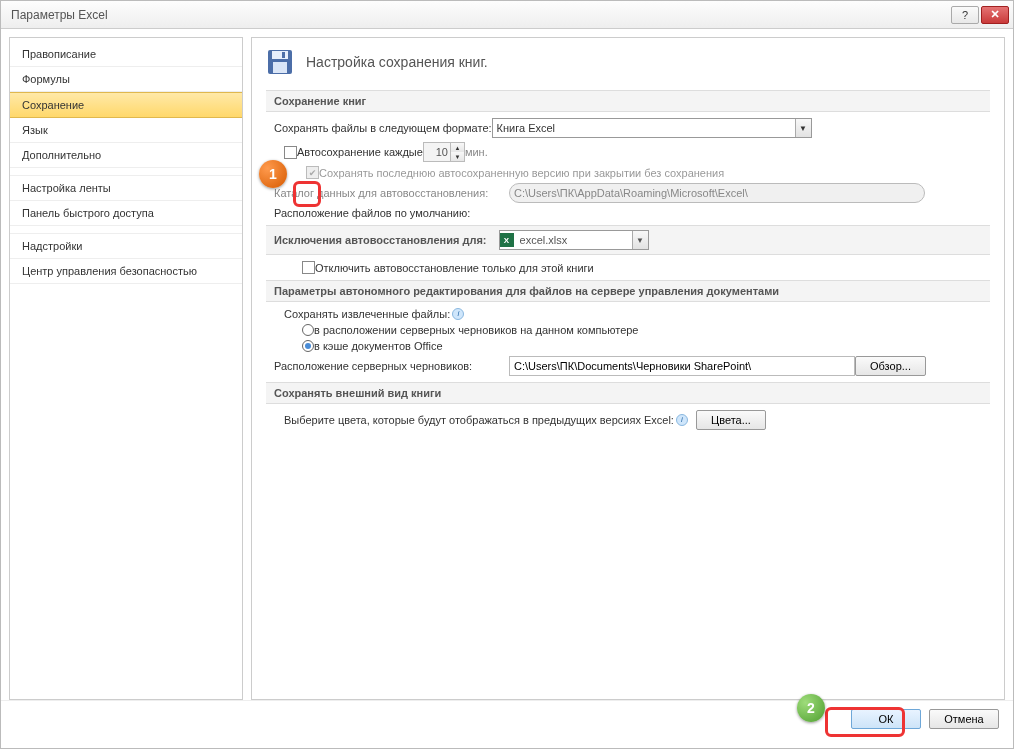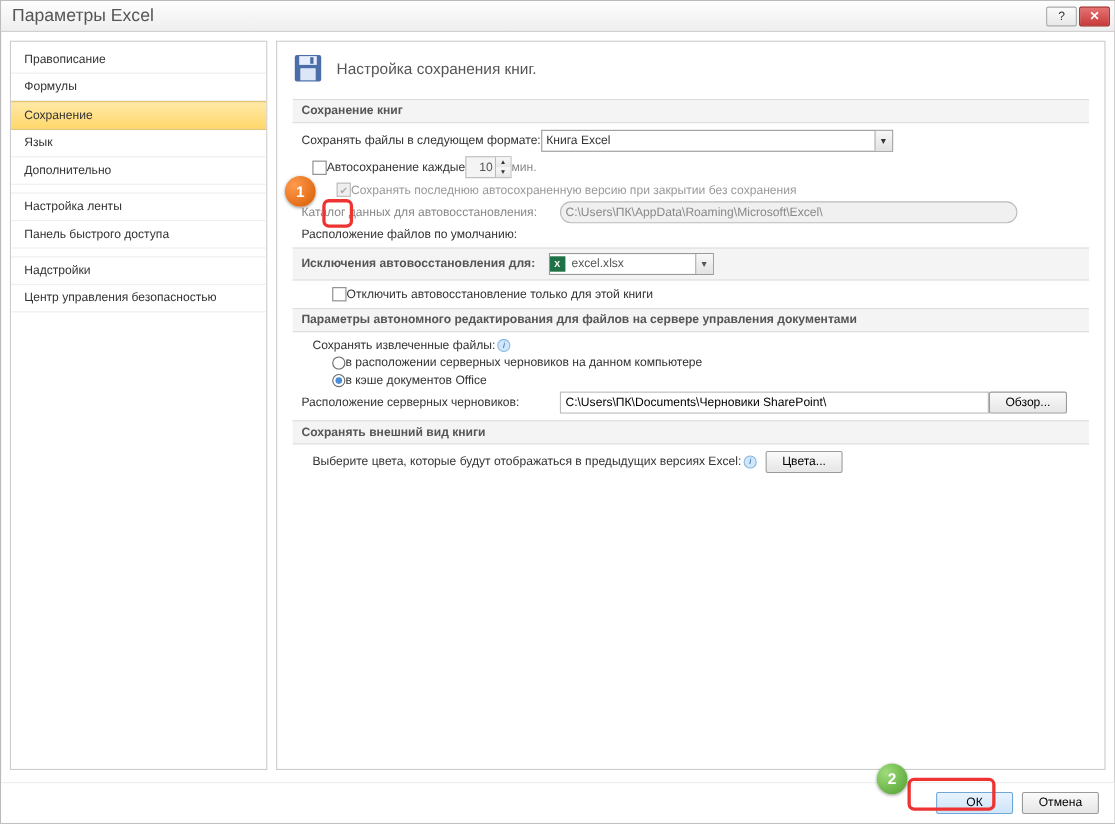--- a/index.html
+++ b/index.html
@@ -1,19 +1,19 @@
 <!DOCTYPE html>
 <html><head>
 <meta charset="utf-8">
 <style>
 * { box-sizing: border-box; margin: 0; padding: 0; }
 body { font-family: "Segoe UI", Tahoma, sans-serif; font-size: 11px; background: #fff; color: #333; }
 .window { width: 1014px; height: 749px; border: 1px solid #bbb; background: #fff; position: relative; }
 .titlebar { height: 28px; background: linear-gradient(#fdfdfd, #eee); border-bottom: 1px solid #ccc; display: flex; align-items: center; padding: 0 4px 0 10px; }
-.titlebar .title { flex: 1; color: #555; font-size: 16px; }
+.titlebar .title { flex: 1; color: #555; font-size: 12px; }
 .titlebar .btns { display: flex; gap: 2px; }
 .titlebar .btn { width: 28px; height: 18px; border: 1px solid #aaa; border-radius: 2px; display: flex; align-items: center; justify-content: center; font-size: 11px; background: linear-gradient(#fafafa, #e8e8e8); }
 .titlebar .btn.close { background: linear-gradient(#e57373, #c93a3a); border-color: #a02020; color: #fff; font-weight: bold; }
 .content { display: flex; height: calc(100% - 68px); padding: 8px; gap: 8px; }
 .sidebar { width: 234px; border: 1px solid #ccc; background: #fff; padding-top: 4px; }
 .sidebar .item { padding: 6px 12px; border-bottom: 1px solid #eee; cursor: default; color: #333; }
 .sidebar .item.sel { background: linear-gradient(#ffe9a8, #ffd86b); border: 1px solid #e0b84e; border-left: none; border-right: none; }
 .sidebar .gap { height: 8px; border-bottom: 1px solid #eee; }
 .main { flex: 1; border: 1px solid #ccc; background: #fff; padding: 10px 14px; overflow: hidden; }
 .hdr { display: flex; align-items: center; gap: 12px; margin-bottom: 14px; }
@@ -24,21 +24,21 @@
 .input-text { border: 1px solid #bbb; background: #fff; padding: 2px 4px; font-size: 11px; height: 20px; }
 .input-text.disabled { background: #f0f0f0; color: #888; }
 .combo { display: flex; align-items: center; border: 1px solid #999; background: #fff; height: 20px; }
 .combo .val { flex: 1; padding: 0 4px; }
 .combo .arrow { width: 16px; height: 100%; border-left: 1px solid #aaa; background: linear-gradient(#f8f8f8, #e2e2e2); display: flex; align-items: center; justify-content: center; font-size: 8px; }
 .chk { width: 13px; height: 13px; border: 1px solid #888; background: #fff; display: inline-flex; align-items: center; justify-content: center; font-size: 9px; }
 .chk.disabled { background: #eee; border-color: #bbb; color: #aaa; }
 .radio { width: 12px; height: 12px; border: 1px solid #666; border-radius: 50%; display: inline-flex; align-items: center; justify-content: center; }
 .radio.sel::after { content: ""; width: 6px; height: 6px; background: #4a8cd6; border-radius: 50%; }
 .btn-std { border: 1px solid #999; background: linear-gradient(#fafafa, #e6e6e6); padding: 3px 14px; border-radius: 2px; font-size: 11px; min-width: 70px; text-align: center; }
-.footer { position: absolute; bottom: 0; left: 0; right: 0; padding: 8px 14px; display: flex; justify-content: flex-end; gap: 8px; border-top: 1px solid #eee; background: #fff; }
+.footer { position: absolute; bottom: 11px; left: 0; right: 0; padding: 8px 14px; display: flex; justify-content: flex-end; gap: 8px; border-top: 1px solid #eee; background: #fff; }
 .footer .btn-std.ok { background: linear-gradient(#e8f3ff, #cde4f8); border-color: #6ea7d8; }
 .callout { position: absolute; border-radius: 50%; width: 28px; height: 28px; display: flex; align-items: center; justify-content: center; font-weight: bold; color: #fff; font-size: 14px; box-shadow: 0 1px 3px rgba(0,0,0,.4); }
 .callout.c1 { background: radial-gradient(circle at 30% 30%, #ff9a4d, #d65a00); }
 .callout.c2 { background: radial-gradient(circle at 30% 30%, #9edc7a, #4e9e2f); }
 .ring { position: absolute; border: 3px solid #e33; border-radius: 6px; pointer-events: none; }
 .info-i { display: inline-block; width: 12px; height: 12px; border-radius: 50%; background: #cfe6fb; border: 1px solid #8ab8e0; color: #2a6aa8; font-size: 8px; font-style: italic; text-align: center; line-height: 10px; margin-left: 2px; }
 .excel-ico { width: 14px; height: 14px; background: #1f7246; display: inline-flex; align-items: center; justify-content: center; color: #fff; font-size: 8px; font-weight: bold; margin-right: 2px; }
 .spinner-wrap { display: flex; border: 1px solid #bbb; background: #f4f4f4; height: 20px; }
 .spinner-wrap input { border: none; width: 26px; text-align: right; background: transparent; padding: 0 2px; font-size: 11px; }
 .spinner-wrap .sp { width: 14px; display: flex; flex-direction: column; border-left: 1px solid #bbb; }
@@ -145,21 +145,21 @@
         <span class="radio"></span>
         <span class="lbl">в расположении серверных черновиков на данном компьютере</span>
       </div>
       <div class="row" style="margin-left: 36px;">
         <span class="radio sel"></span>
         <span class="lbl">в кэше документов Office</span>
       </div>
 
       <div class="row">
         <span class="lbl" style="width: 235px;">Расположение серверных черновиков:</span>
-        <input class="input-text" style="width: 390px;" value="C:\Users\ПК\Documents\Черновики SharePoint\">
+        <input class="input-text" style="width: 346px;" value="C:\Users\ПК\Documents\Черновики SharePoint\">
         <button class="btn-std">Обзор...</button>
       </div>
 
       <div class="section">Сохранять внешний вид книги</div>
 
       <div class="row" style="margin-left: 18px;">
         <span class="lbl">Выберите цвета, которые будут отображаться в предыдущих версиях Excel:</span>
         <span class="info-i">i</span>
         <button class="btn-std" style="margin-left: 8px;">Цвета...</button>
       </div>

